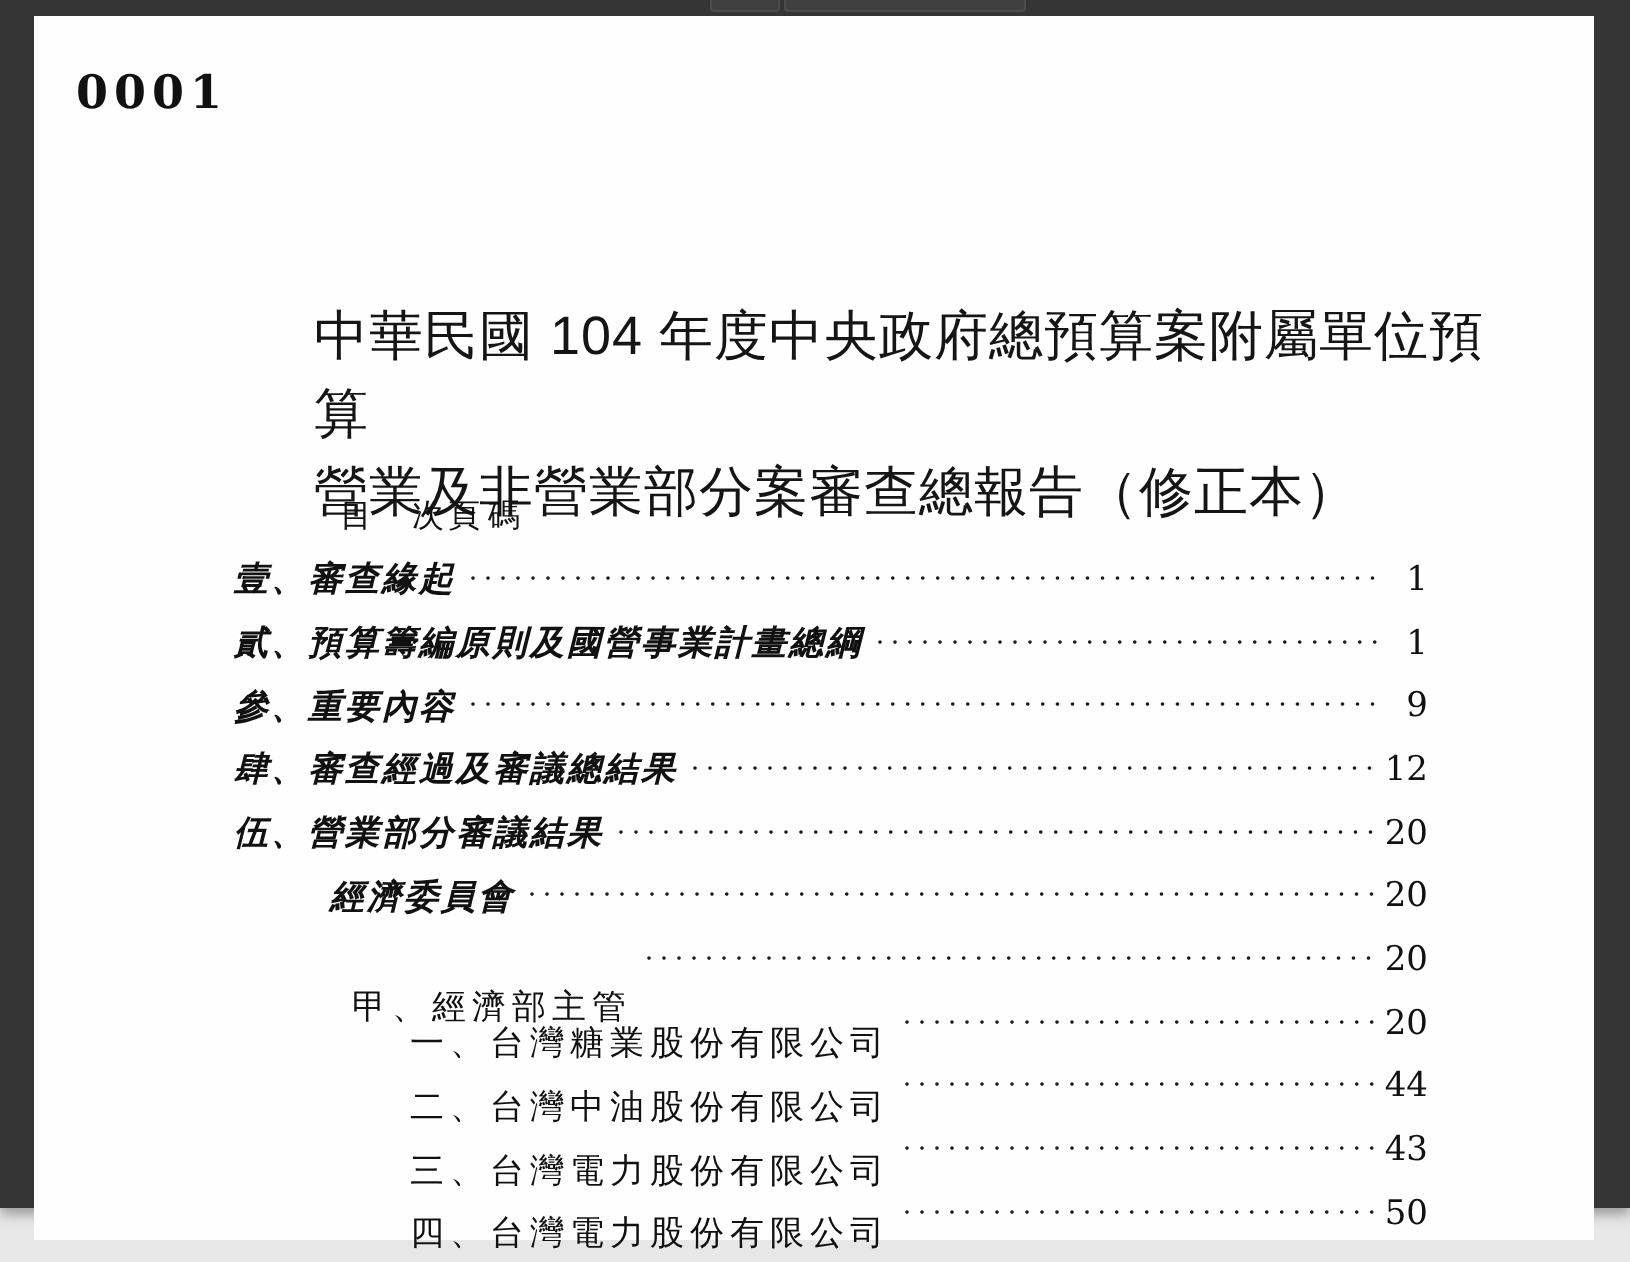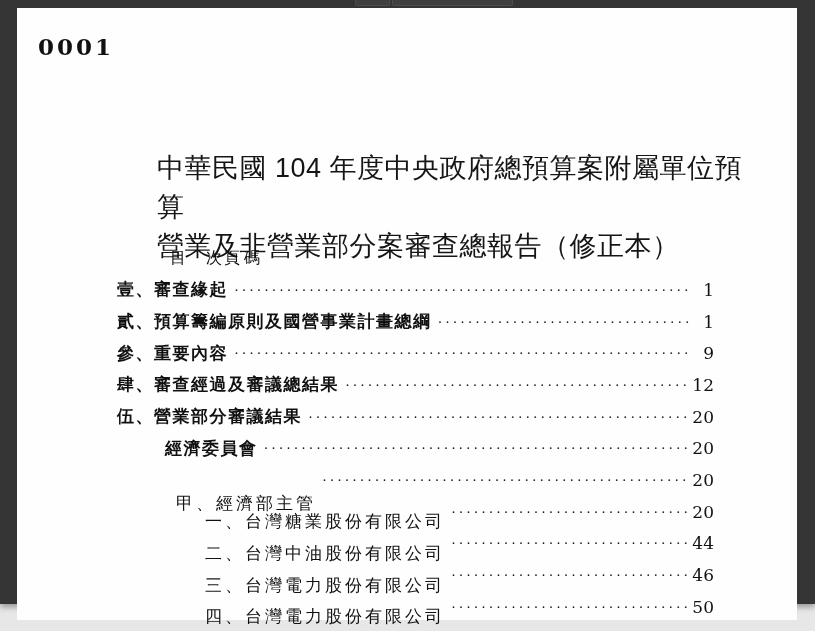--- a/index.html
+++ b/index.html
@@ -85,21 +85,21 @@
   }
   .toc-row {
     display: flex;
     align-items: center;
     height: 31.7px;
     font-size: 17px;
     color: #111;
     white-space: nowrap;
   }
   .toc-row .label { flex: none; letter-spacing: 1.5px; }
-  .toc-row.bold .label { font-weight: bold; }
+  .toc-row.bold .label { font-weight: bold; font-style: italic; }
   .toc-row.spaced .label { letter-spacing: 3px; font-weight: normal; }
   .toc-row.lvl1 .label { margin-left: 48px; }
   .toc-row.lvl2 .label { margin-left: 59px; margin-top: 47px; }
   .toc-row.lvl3 .label { margin-left: 88px; margin-top: 20px; }
   .toc-row .leader {
     flex: 1;
     overflow: hidden;
     height: 20px;
     line-height: 20px;
     margin: 0 3px 0 6px;
@@ -178,21 +178,21 @@
         <span class="pageno">20</span>
       </div>
       <div class="toc-row spaced lvl3">
         <span class="label">二、台灣中油股份有限公司</span>
         <span class="leader">································································································································································</span>
         <span class="pageno">44</span>
       </div>
       <div class="toc-row spaced lvl3">
         <span class="label">三、台灣電力股份有限公司</span>
         <span class="leader">································································································································································</span>
-        <span class="pageno">46</span>
+        <span class="pageno">43</span>
       </div>
       <div class="toc-row spaced lvl3">
         <span class="label">四、台灣電力股份有限公司</span>
         <span class="leader">································································································································································</span>
         <span class="pageno">50</span>
       </div>
     </div>
 
   </div>
 </div>

